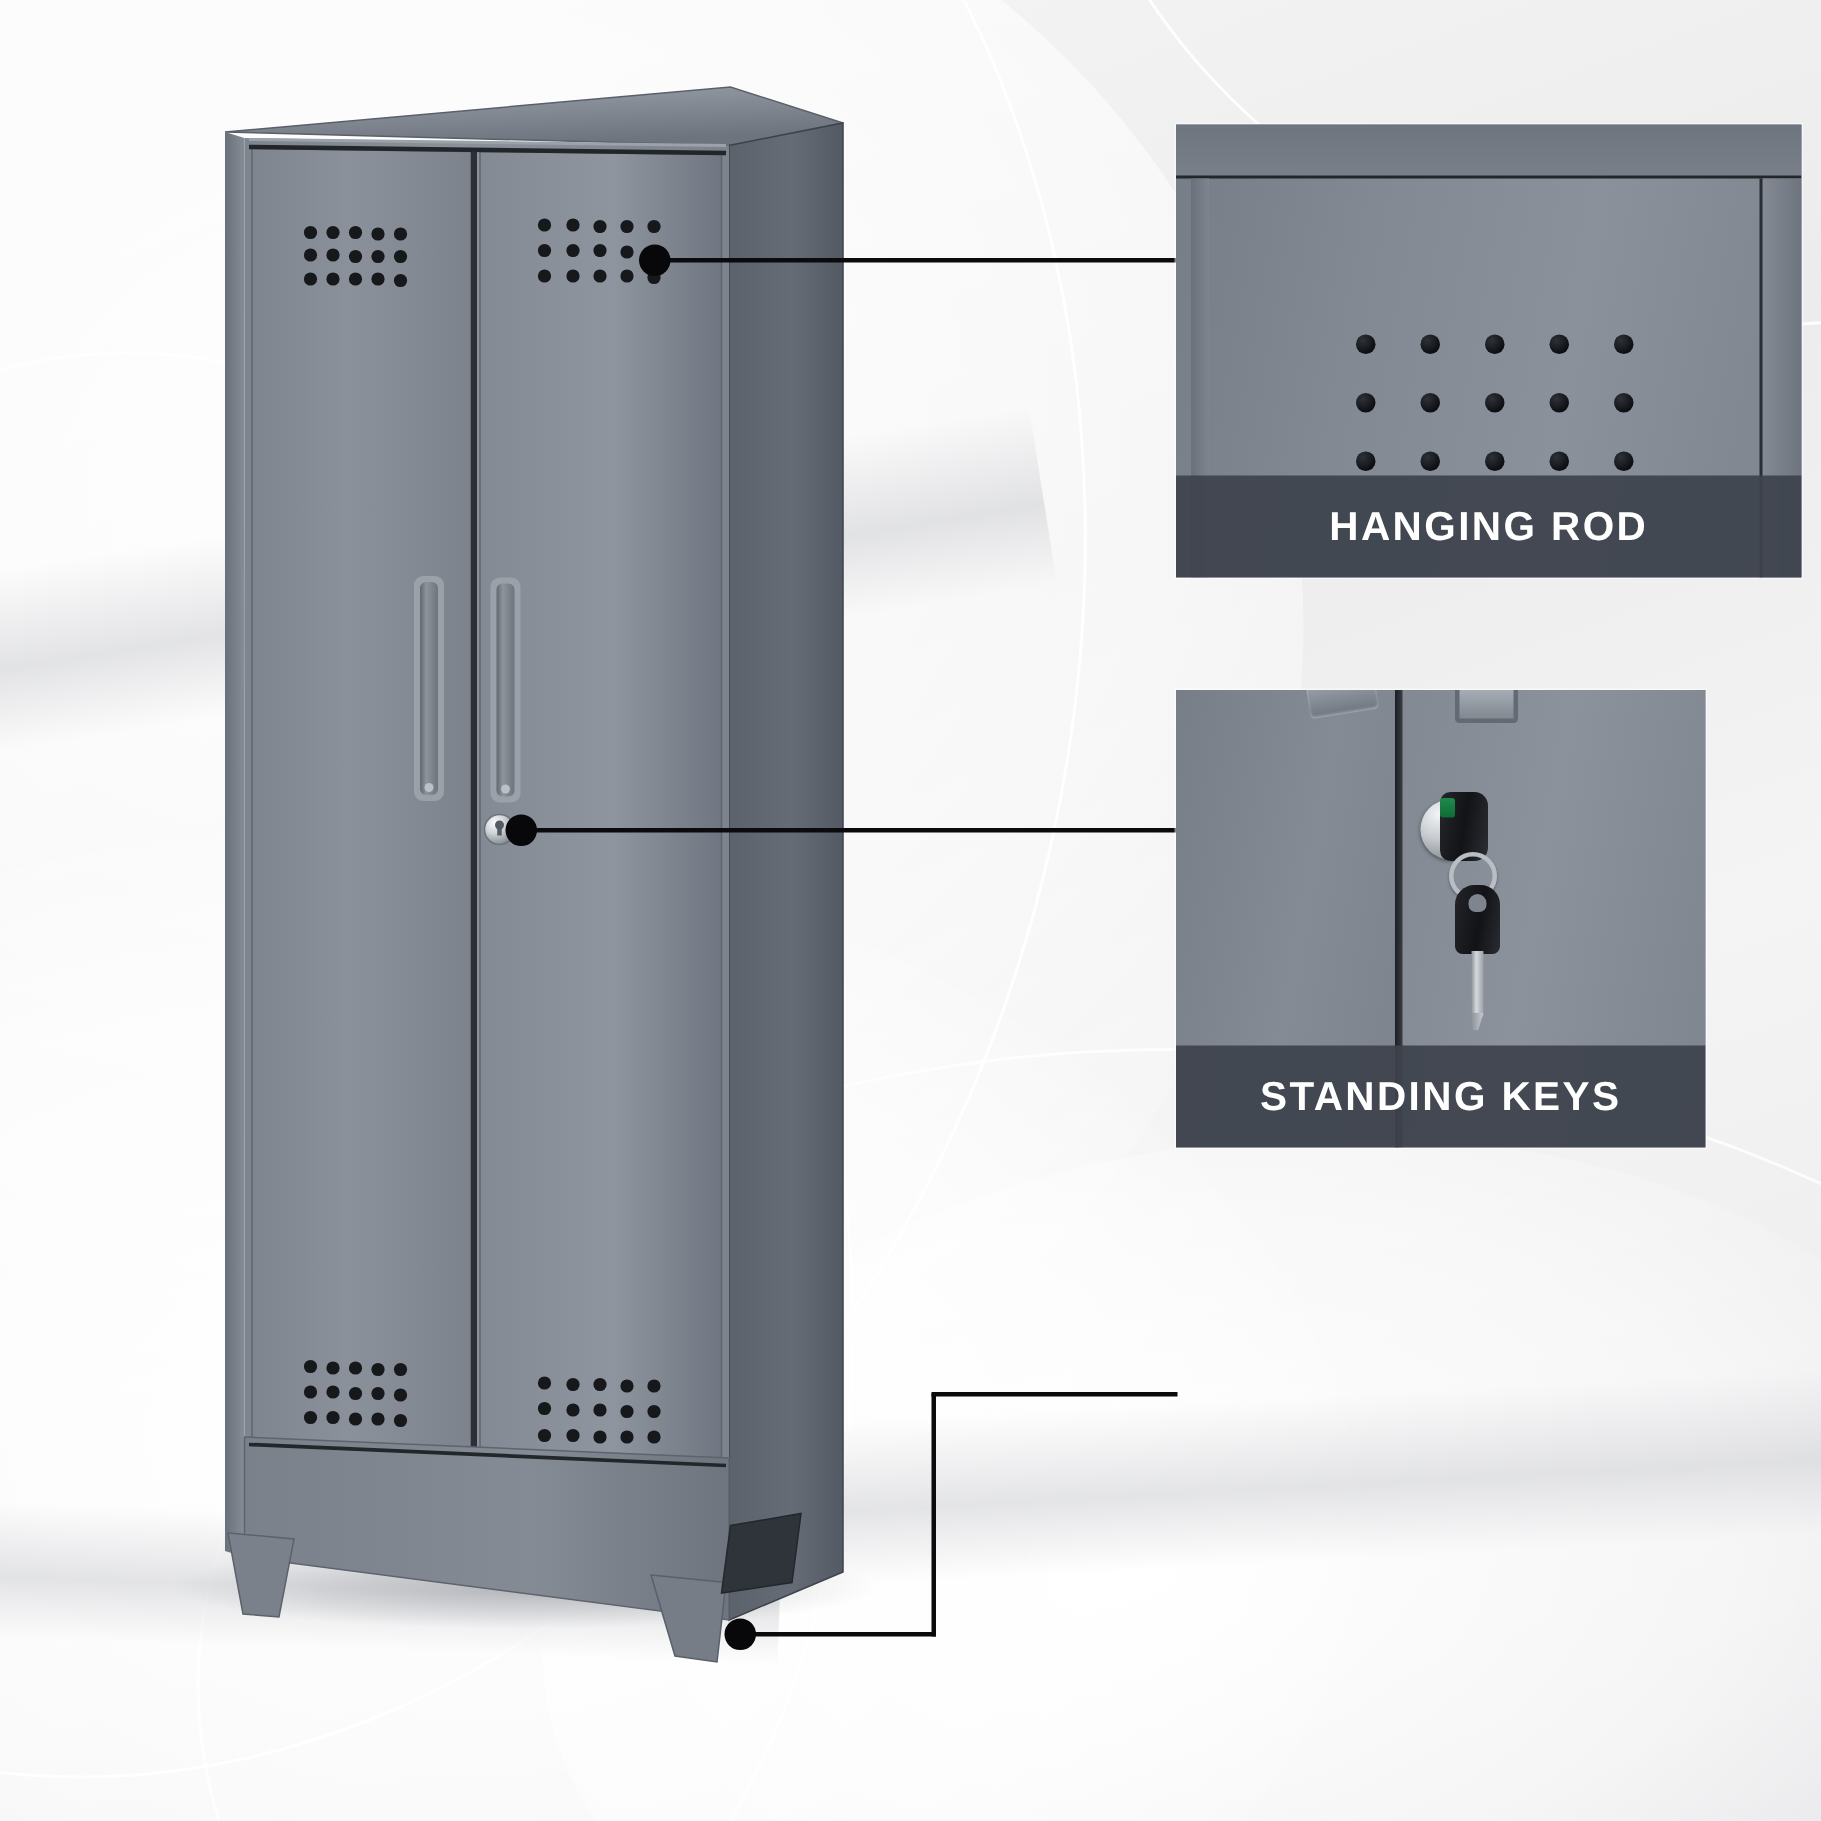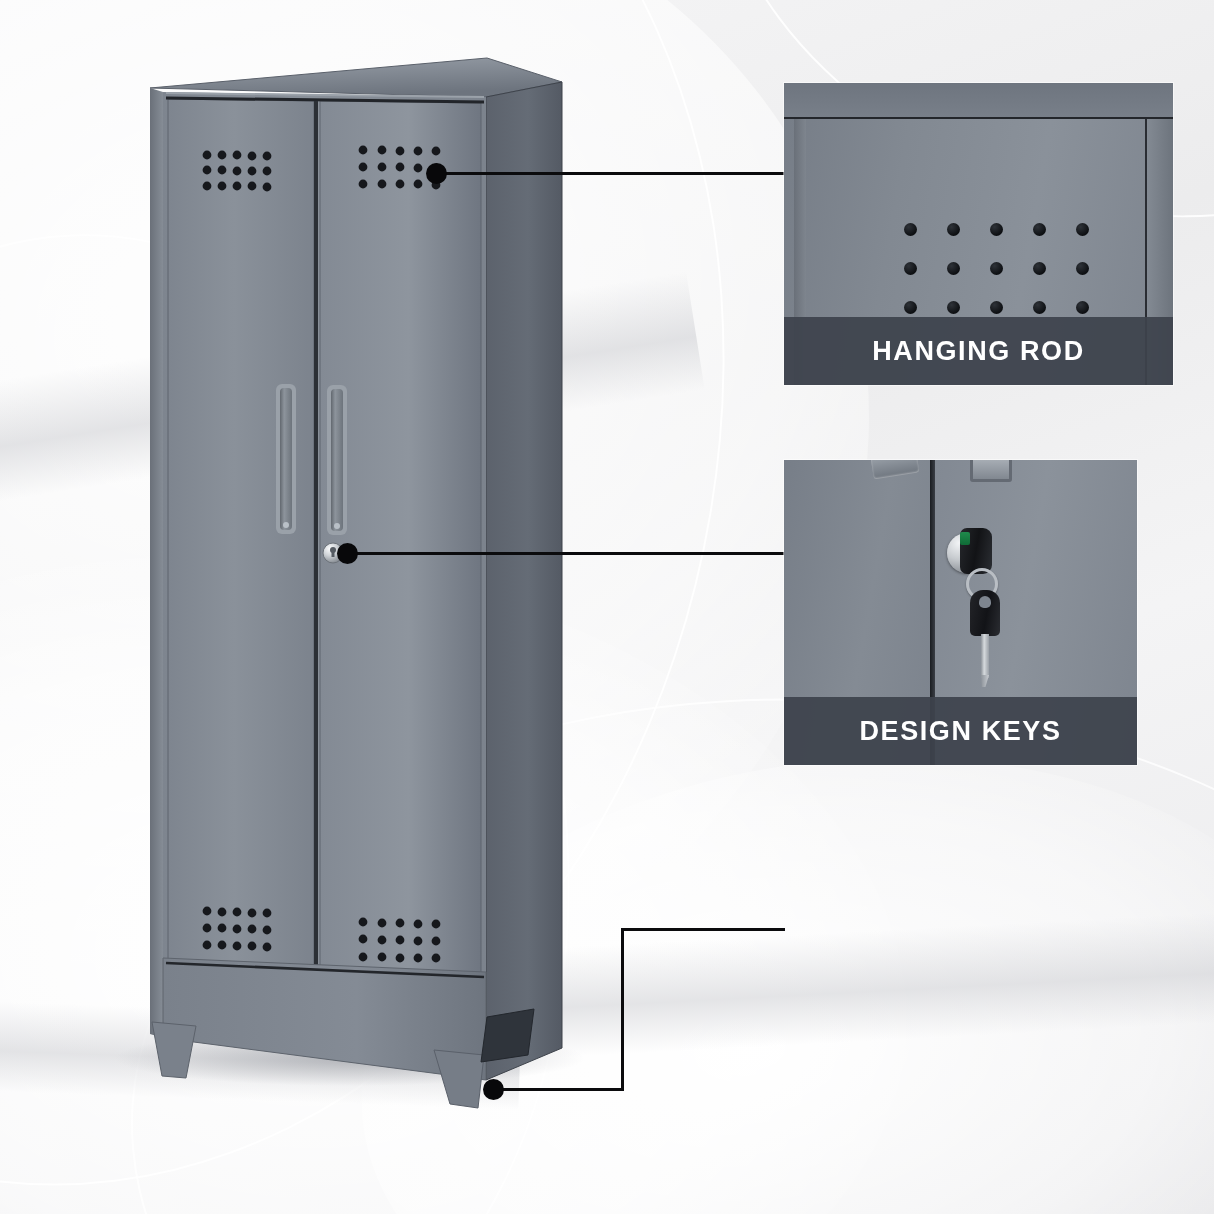--- a/index.html
+++ b/index.html
@@ -425,21 +425,21 @@
   <div class="callout-dot" style="left:426px; top:163px; width:21px; height:21px;"></div>
 
   <div class="callout-line" style="left:348px; top:552px; width:437px; height:3px;"></div>
   <div class="callout-dot" style="left:337px; top:543px; width:21px; height:21px;"></div>
 
   <div class="callout-line" style="left:494px; top:1088px; width:130px; height:3px;"></div>
   <div class="callout-line" style="left:621px; top:929px; width:3px; height:162px;"></div>
   <div class="callout-line" style="left:621px; top:928px; width:164px; height:3px;"></div>
   <div class="callout-dot" style="left:483px; top:1079px; width:21px; height:21px;"></div>
 
-  <div class="panel" style="left:784px; top:83px; width:389px; height:302px;">
+  <div class="panel" style="left:784px; top:83px; width:389px; height:302px;padding-left:28px;">
     <div class="panel-art">
       <div class="p1-body"></div>
       <div class="p1-toprail"></div>
       <div class="p1-doorleft"></div>
       <div class="p1-doorright"></div>
       <div class="vent-grid" style="left:120px; top:140px; grid-template-columns:repeat(5,13px); grid-template-rows:repeat(3,13px);">
         <div class="vent-dot"></div>
           <div class="vent-dot"></div>
           <div class="vent-dot"></div>
           <div class="vent-dot"></div>
@@ -468,17 +468,17 @@
       <div class="p2-handle-r"></div>
       <div class="lock-ring"></div>
       <div class="lock-key-head"></div>
       <div class="lock-key-tag"></div>
       <div class="key-ring"></div>
       <div class="key2-bow"></div>
       <div class="key2-hole"></div>
       <div class="key2-blade"></div>
       <div class="key2-tip"></div>
     </div>
-    <div class="caption cap-dark">DESIGN KEYS</div>
+    <div class="caption cap-dark">STANDING KEYS</div>
   </div>
 
 
 </div>
 
 </body></html>

